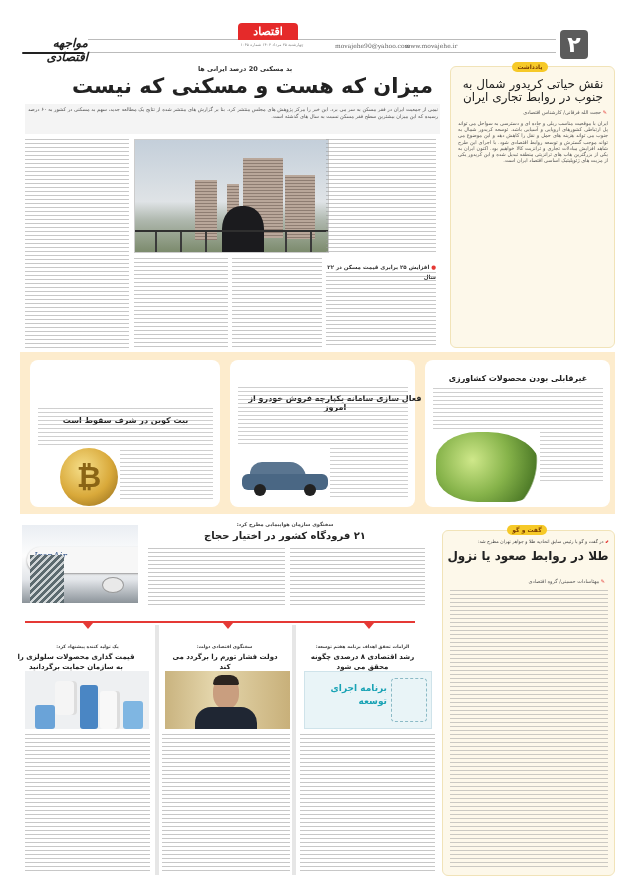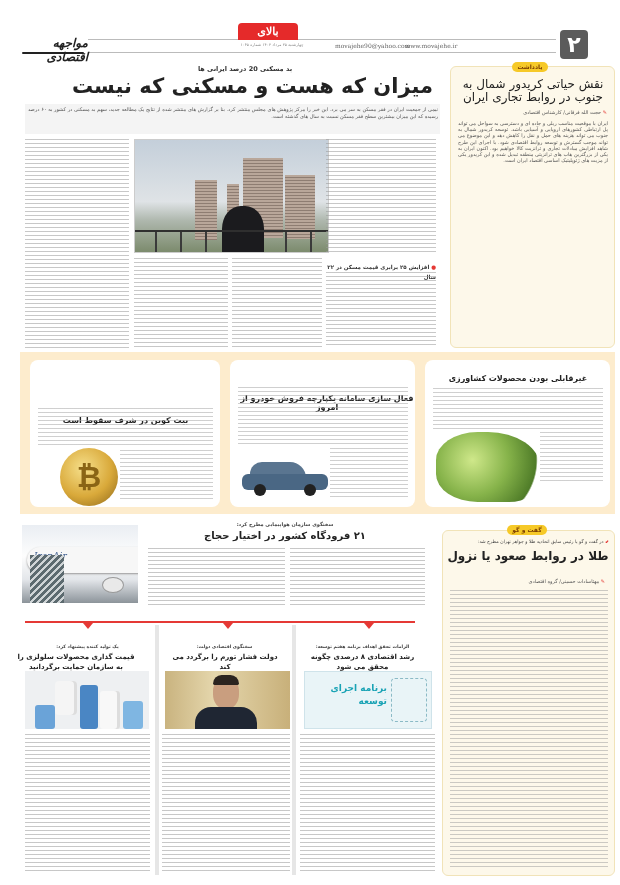--- a/index.html
+++ b/index.html
@@ -42,21 +42,21 @@
 .vsep{width:4px;background:#e6e6e6}
 .redrule{left:25px;top:621px;width:390px;height:2px;background:#e53935}
 .tri{width:0;height:0;border-left:5px solid transparent;border-right:5px solid transparent;border-top:6px solid #e53935}
 </style>
 </head>
 <body>
 
 <div class="abs pagenum">۲</div>
 <div class="abs hdr-rule" style="top:39px"></div>
 <div class="abs hdr-rule" style="top:52px"></div>
-<div class="abs brand">بالای</div>
+<div class="abs brand">اقتصاد</div>
 <div class="abs date">چهارشنبه ۲۵ مرداد ۱۴۰۲ شماره ۱۰۴۵</div>
 <div class="abs email">movajehe90@yahoo.com</div>
 <div class="abs web">www.movajehe.ir</div>
 <div class="abs logo">مواجهه اقتصادی</div>
 <div class="abs logo-line"></div>
 
 <div class="abs note"></div>
 <div class="abs tag" style="left:512px;top:62px;width:36px">یادداشت</div>
 <div class="abs note-title">نقش حیاتی کریدور شمال به جنوب در روابط تجاری ایران</div>
 <div class="abs byline" style="left:462px;top:109px;width:145px">
@@ -94,21 +94,21 @@
 <div class="abs band"></div>
 
 <div class="abs card" style="left:425px;width:185px"></div>
 <div class="abs card-title" style="left:428px;top:374px;width:180px">غیرقابلی بودن محصولات کشاورزی</div>
 <div class="abs lines-light" style="left:433px;top:388px;width:170px;height:42px;opacity:.55"></div>
 <div class="abs lines-light" style="left:540px;top:432px;width:63px;height:52px;opacity:.55"></div>
 <div class="abs" style="left:505px;top:438px;width:58px;height:1px;overflow:hidden">یک کارشناس حوزه اقتصاد گفت: قیمت غیرقابلی محصولات کشاورزی هزینه زیادی به زنجیره تولید تحمیل می کند. کشاورزی ایران با چالش بهره وری پایین و سودآوری نامناسب مواجه است.</div>
 <div class="abs" style="left:436px;top:432px;width:104px;height:70px;border-radius:40% 50% 30% 40%;background:radial-gradient(circle at 35% 40%,#cfe88a,#86b34a 45%,#4f7c28 80%,transparent 82%)"></div>
 
 <div class="abs card" style="left:230px;width:185px"></div>
-<div class="abs card-title" style="left:237px;top:394px;width:180px">فعال سازی سامانه یکپارچه فروش خودرو از امروز</div>
+<div class="abs card-title" style="left:245px;top:394px;width:180px">فعال سازی سامانه یکپارچه فروش خودرو از امروز</div>
 <div class="abs" style="left:233px;top:374px;width:180px;height:1px;overflow:hidden">سایت سامانه یکپارچه تخصیص خودرو فعال شد. متقاضیان خرید خودرو باید حساب بانکی خود را با مبلغ ۱۰۰ میلیون تومان وکالتی کنند. اطلاعات متقاضیان از طریق سایت saleicar.ir قابل پیگیری است.</div>
 <div class="abs lines-light" style="left:238px;top:387px;width:170px;height:60px;opacity:.55"></div>
 <div class="abs lines-light" style="left:330px;top:448px;width:78px;height:52px;opacity:.55"></div>
 <div class="abs" style="left:242px;top:462px;width:86px;height:34px">
   <div style="position:absolute;left:8px;top:0;width:56px;height:16px;background:#5a7590;border-radius:12px 16px 0 0"></div>
   <div style="position:absolute;left:0;top:12px;width:86px;height:16px;background:#4a6784;border-radius:6px"></div>
   <div style="position:absolute;left:12px;top:22px;width:12px;height:12px;background:#222;border-radius:50%"></div>
   <div style="position:absolute;left:62px;top:22px;width:12px;height:12px;background:#222;border-radius:50%"></div>
 </div>
 

